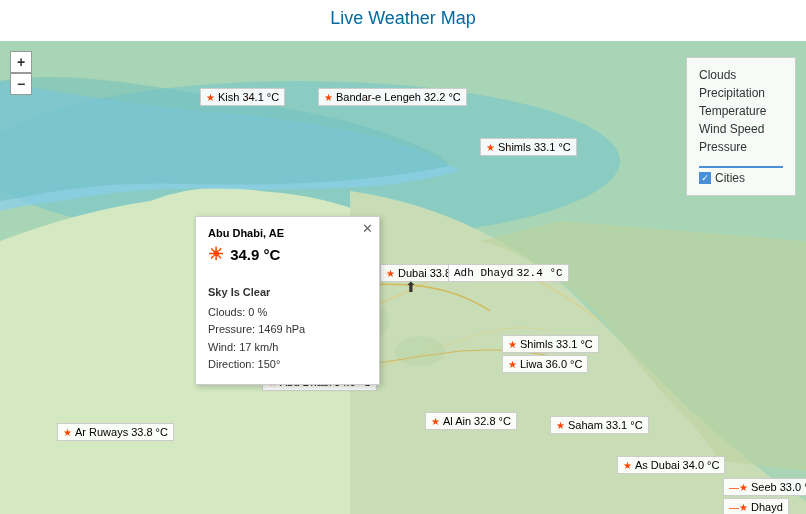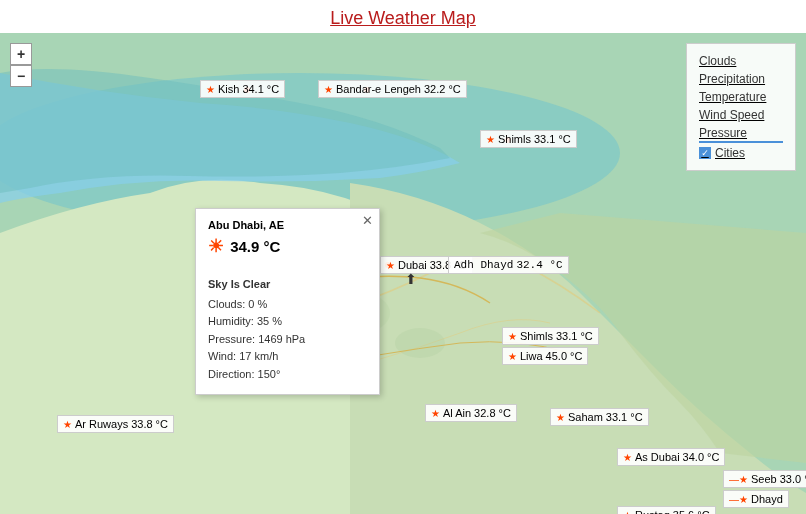--- a/index.html
+++ b/index.html
@@ -1,27 +1,26 @@
 <!DOCTYPE html>
 <html><head>
   <meta charset="utf-8">
   <style>
     * { margin: 0; padding: 0; box-sizing: border-box; }
     body { font-family: Arial, sans-serif; width: 806px; height: 514px; overflow: hidden; background: #fff; }
 
     #page-title {
       text-align: center;
-      color: #b91c1c;
+      color: #0369a1;
       font-size: 18px;
       font-weight: normal;
-      padding: 8px 0 4px;
+      padding: 8px 0 12px;
       background: #fff;
       position: relative;
       z-index: 10;
-      text-decoration: underline;
     }
 
     #map-container {
       position: relative;
       width: 806px;
       height: 490px;
       overflow: hidden;
     }
 
     
@@ -102,40 +101,39 @@
     }
 
     #popup-sky {
       font-weight: bold;
       margin-bottom: 2px;
     }
 
     
     #controls {
       position: absolute;
-      top: 10px;
+      top: 16px;
       right: 10px;
       background: rgba(255,255,255,0.9);
       border: 1px solid #ccc;
       padding: 8px 12px;
       z-index: 200;
       font-size: 12px;
       min-width: 110px;
-      text-decoration: underline;
     }
 
     .control-item {
       padding: 2px 0;
       cursor: pointer;
       color: #333;
     }
 
     .control-item.active-line {
       border-bottom: 2px solid #4a90d9;
-      padding-bottom: 1px;
+      padding-bottom: 12px;
       margin-bottom: 1px;
     }
 
     .cities-item {
       display: flex;
       align-items: center;
       gap: 4px;
     }
 
     .cities-checkbox {
@@ -251,21 +249,21 @@
 
   <div class="city-label" style="top:294px;left:502px;">
     <span style="color:#ff4500;font-size:10px;">★</span>
     <span>Shimls</span>
     <span>33.1 °C</span>
   </div>
 
   <div class="city-label" style="top:314px;left:502px;">
     <span style="color:#ff4500;font-size:10px;">★</span>
     <span>Liwa</span>
-    <span>45.0 °C</span>
+    <span>36.0 °C</span>
   </div>
 
   <div class="city-label" style="top:332px;left:262px;">
     <span style="color:#ff4500;font-size:10px;">★</span>
     <span>Abu Dhabi</span>
     <span>34.9 °C</span>
   </div>
 
   <div class="city-label" style="top:382px;left:57px;">
     <span style="color:#ff4500;font-size:10px;">★</span>
@@ -311,21 +309,20 @@
   <div id="popup">
     <div id="popup-close">✕</div>
     <div id="popup-title">Abu Dhabi, AE</div>
     <div id="popup-temp">
       <span id="popup-sun">☀</span>
       <span>34.9 °C</span>
     </div>
     <div id="popup-details">
       <div id="popup-sky">Sky Is Clear</div>
       <div>Clouds: <span>0 %</span></div>
-      <div>Humidity: <span>35 %</span></div>
       <div>Pressure: <span>1469 hPa</span></div>
       <div>Wind: <span>17 km/h</span></div>
       <div>Direction: <span>150°</span></div>
     </div>
   </div>
 
   <div id="controls">
     <div class="control-item">Clouds</div>
     <div class="control-item">Precipitation</div>
     <div class="control-item">Temperature</div>

